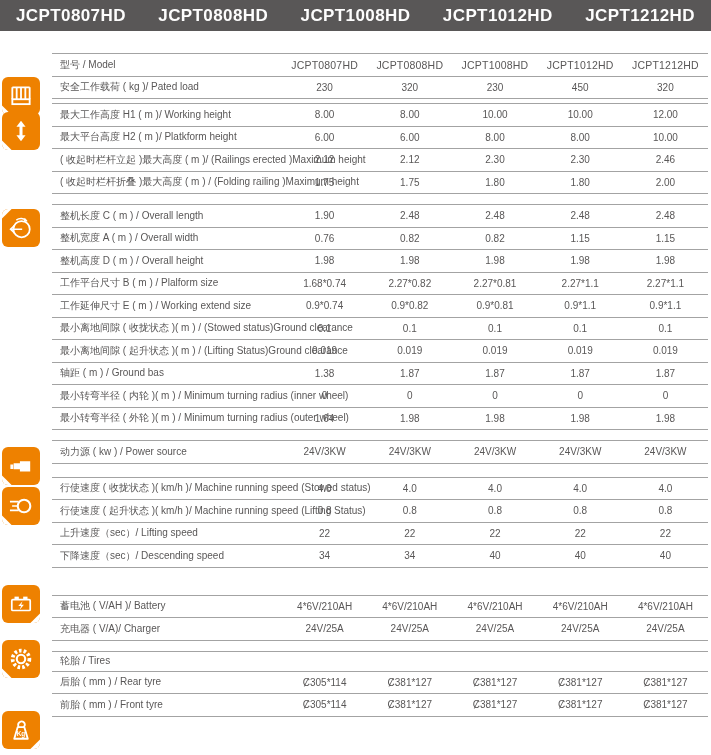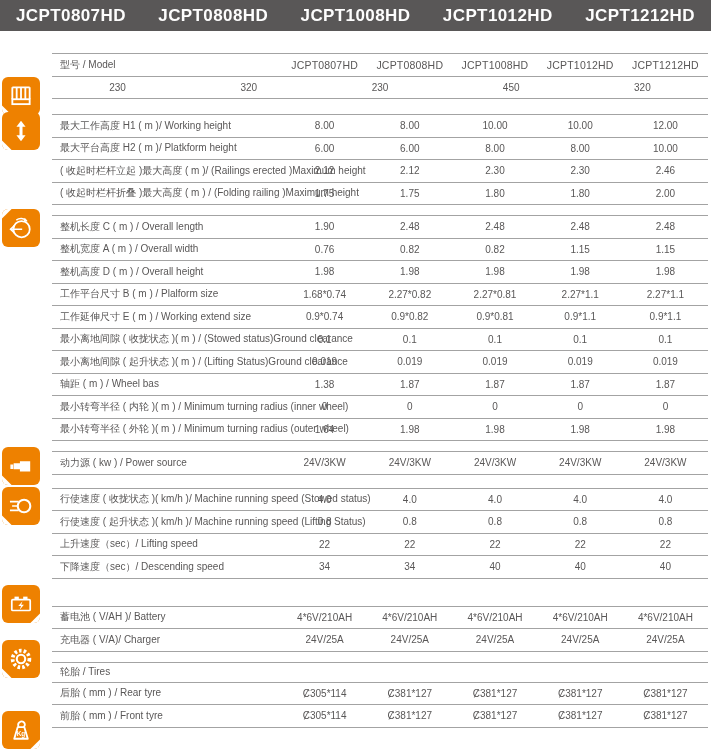--- a/index.html
+++ b/index.html
@@ -38,21 +38,21 @@
   .icon::after{content:"";position:absolute;width:15px;height:15px;background:#fff;transform:rotate(45deg);}
   .ch-bl::after{left:-8px;bottom:-8px;}
   .ch-br::after{right:-8px;bottom:-8px;}
   .ch-tl::after{left:-8px;top:-8px;}
   .i1{top:77px;}  .i2{top:112px;} .i3{top:209px;} .i4{top:447px;}
   .i5{top:487px;} .i6{top:585px;} .i7{top:640px;} .i8{top:711px;}
 
   
   .spec-table{margin:22px 3px 0 52px;}
   .group{border-top:1px solid var(--line);}
-  .g1{margin-top:15px;}.g2{margin-top:10px;}.g3{margin-top:10px;}
+  .g1{margin-top:4px;}.g2{margin-top:10px;}.g3{margin-top:10px;}
   .g4{margin-top:13px;}.g5{margin-top:27px;}.g6{margin-top:10px;}.g7{margin-top:8px;}
   .row{
     display:flex;align-items:center;height:22.5px;
     border-bottom:1px solid var(--line);
   }
   .row .lab{
     flex:0 0 230px;width:230px;padding-left:8px;
     font-size:10px;letter-spacing:0;white-space:nowrap;overflow:visible;
     color:var(--txt);
   }
@@ -133,20 +133,21 @@
       <div class="group g0">
         <div class="row model">
           <div class="lab">型号 / Model</div>
           <div class="val">JCPT0807HD</div>
           <div class="val">JCPT0808HD</div>
           <div class="val">JCPT1008HD</div>
           <div class="val">JCPT1012HD</div>
           <div class="val">JCPT1212HD</div>
         </div>
         <div class="row">
+          <div class="lab">安全工作载荷 ( kg )/ Pated load</div>
           <div class="val">230</div>
           <div class="val">320</div>
           <div class="val">230</div>
           <div class="val">450</div>
           <div class="val">320</div>
         </div>
       </div>
       <div class="group g1">
         <div class="row">
           <div class="lab">最大工作高度 H1 ( m )/ Working height</div>
@@ -232,21 +233,21 @@
         </div>
         <div class="row">
           <div class="lab">最小离地间隙 ( 起升状态 )( m ) / (Lifting Status)Ground clearance</div>
           <div class="val">0.019</div>
           <div class="val">0.019</div>
           <div class="val">0.019</div>
           <div class="val">0.019</div>
           <div class="val">0.019</div>
         </div>
         <div class="row">
-          <div class="lab">轴距 ( m )  / Wheel bas</div>
+          <div class="lab">轴距 ( m )  / Ground bas</div>
           <div class="val">1.38</div>
           <div class="val">1.87</div>
           <div class="val">1.87</div>
           <div class="val">1.87</div>
           <div class="val">1.87</div>
         </div>
         <div class="row">
           <div class="lab">最小转弯半径 ( 内轮 )( m ) / Minimum turning radius (inner wheel)</div>
           <div class="val">0</div>
           <div class="val">0</div>

